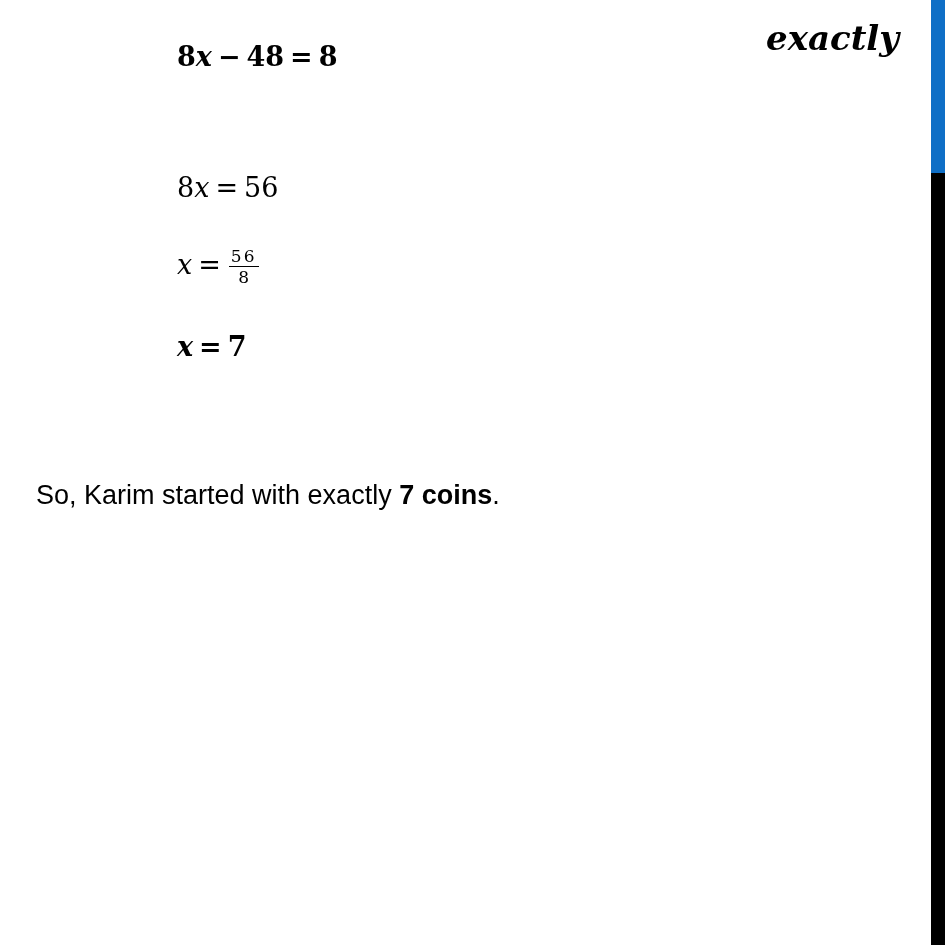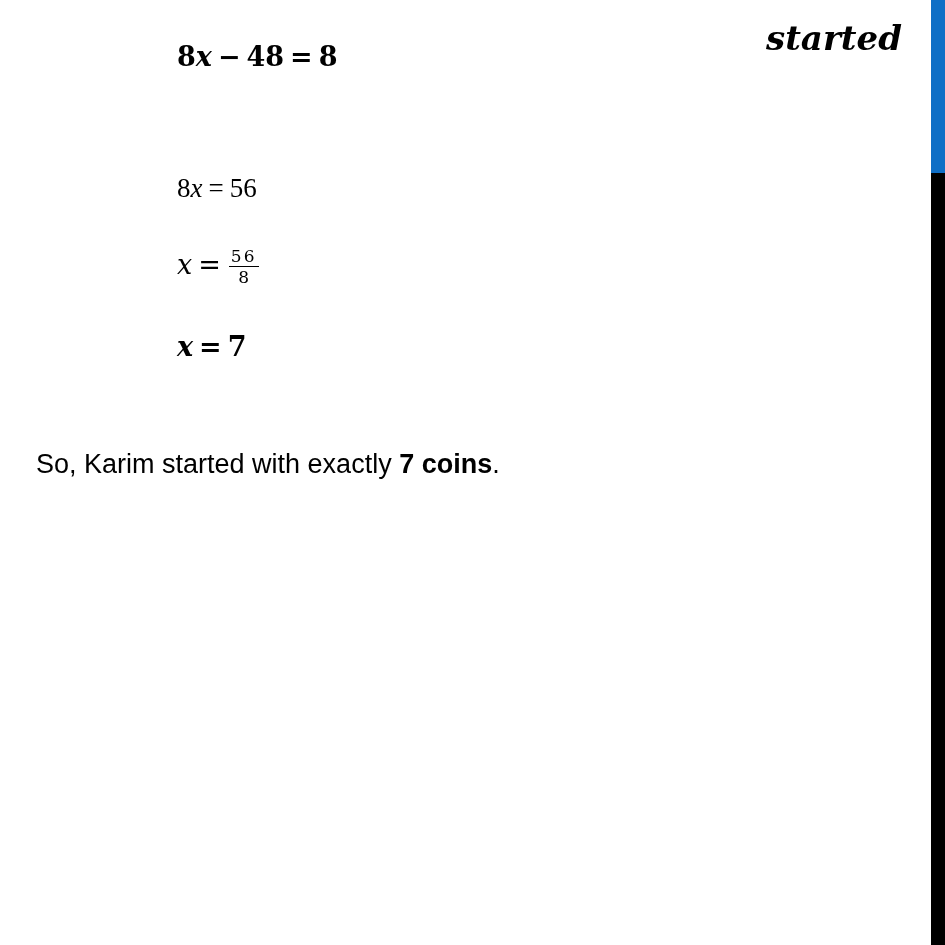--- a/index.html
+++ b/index.html
@@ -57,21 +57,21 @@
       font-family: "DejaVu Serif", serif;
       font-size: 27px;
       line-height: 34px;
       white-space: nowrap;
     }
     .math.bold { font-weight: bold; }
     .math .var { font-style: italic; }
     .math .op { padding: 0 6px; }
     .eq1 { top: 40px; }
     .eq2 { top: 105px; }
-    .eq3 { top: 171px; font-family: Liberation Serif, serif; }
+    .eq3 { top: 171px; }
     .eq4 { top: 246px; }
     .eq5 { top: 330px; }
     .frac {
       display: inline-block;
       vertical-align: middle;
       text-align: center;
       font-size: 17px;
       line-height: 20px;
       margin-left: 2px;
     }
@@ -81,34 +81,34 @@
       padding: 0 2px;
       letter-spacing: 2px;
     }
     .frac .den {
       display: block;
       padding: 0 2px;
     }
     .conclusion {
       position: absolute;
       left: 36px;
-      top: 446px;
+      top: 477px;
       font-family: "Liberation Sans", sans-serif;
       font-size: 27px;
       line-height: 36px;
       white-space: nowrap;
     }
     .conclusion b { font-weight: bold; }
   </style>
 </head>
 <body>
 
 <div class="slide-area">
 
-  <div class="logo">started</div>
+  <div class="logo">exactly</div>
 
   <div class="math bold eq1">
     <span>8</span><span class="var">x</span><span class="op">−</span><span>48</span><span class="op">=</span><span>8</span>
   </div>
 
 
   <div class="math eq3">
     <span>8</span><span class="var">x</span><span class="op">=</span><span>56</span>
   </div>
 

